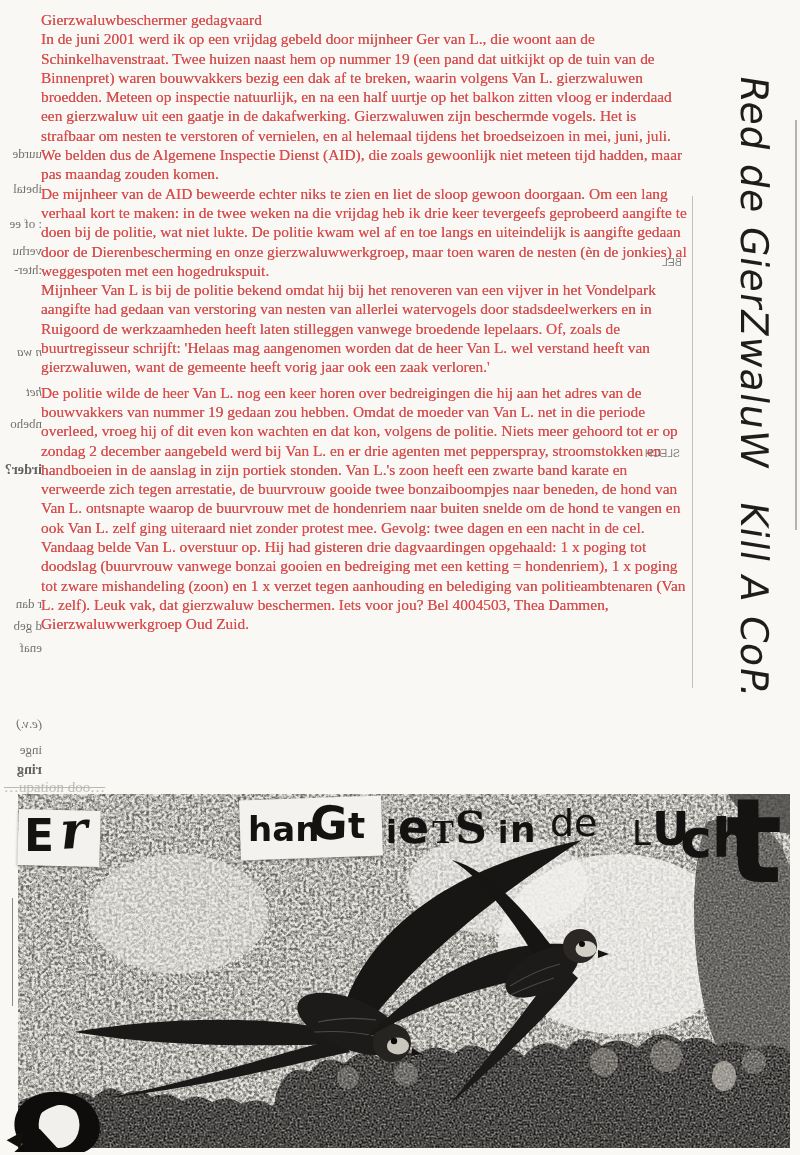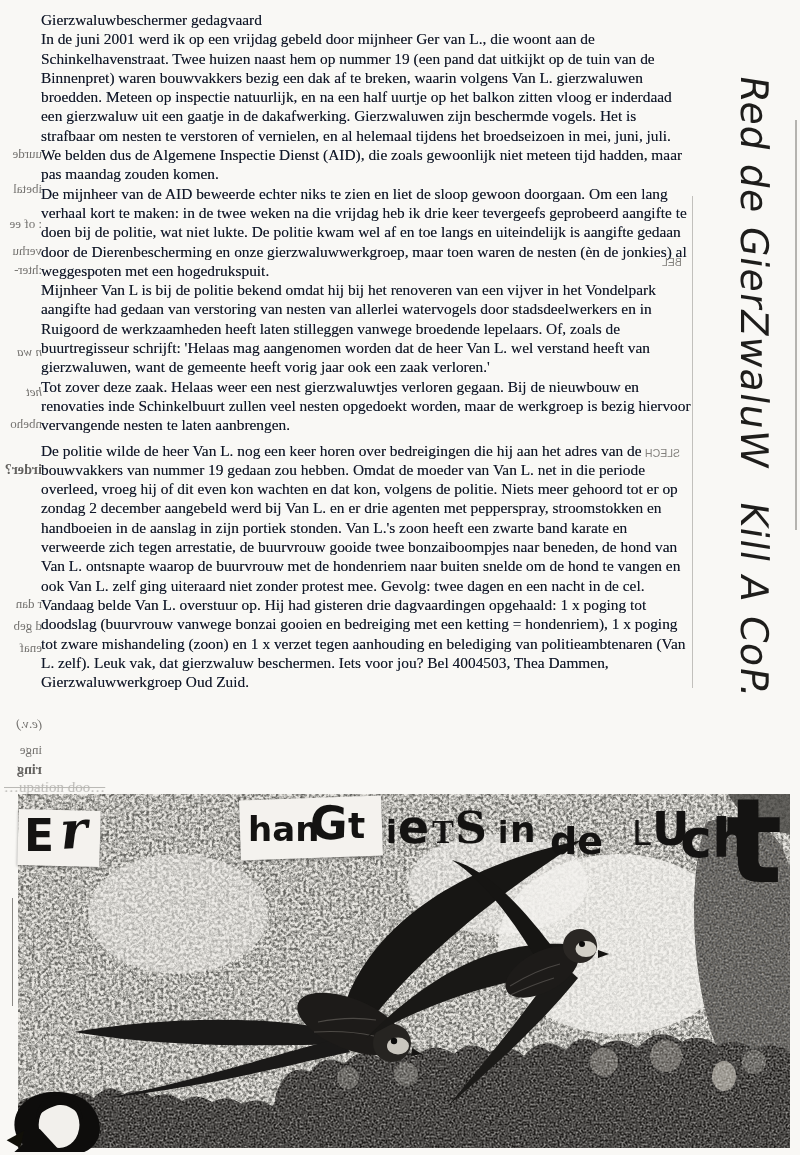--- a/index.html
+++ b/index.html
@@ -1,19 +1,19 @@
 <!DOCTYPE html>
 <html><head>
 <meta charset="utf-8">
 <style>
   html,body{margin:0;padding:0;background:#9a9a9a;}
   .page{position:relative;width:800px;height:1155px;background:#f9f8f5;overflow:hidden;
         font-family:"Liberation Serif",serif;}
   
-  .bodycol{position:absolute;left:41px;top:10px;width:652px;color:#0f172a;
+  .bodycol{position:absolute;left:41px;top:10px;width:652px;color:#ef4444;
            font-size:15.4px;line-height:19.3px;text-shadow:0 0 .5px rgba(25,25,25,.55);}
   .bodycol p{margin:0;}
   .bodycol p.gap{margin-top:6px;}
   
   .frag{position:absolute;left:0;width:42px;transform:scaleX(-1);font-size:13px;color:#4f4d4a;
         opacity:.78;white-space:nowrap;font-family:"Liberation Serif",serif;filter:blur(.2px);}
   .frag.b{font-weight:bold;color:#3a3836;font-size:14px;}
   .frag.i{font-style:italic;}
   .rfrag{position:absolute;transform:scaleX(-1);font-size:10.5px;color:#6e6c68;opacity:.85;
          font-family:"Liberation Sans",sans-serif;white-space:nowrap;}
@@ -41,38 +41,37 @@
   #h1{left:42px;top:6px;font-size:52px;font-family:"DejaVu Serif",serif;font-style:italic;font-weight:700;transform:rotate(-4deg);}
   #h2{left:230px;top:14px;font-size:34px;font-weight:800;}
   #h3{left:292px;top:2px;font-size:46px;font-weight:800;transform:rotate(2deg);}
   #h4{left:330px;top:10px;font-size:36px;font-weight:800;}
   #h5{left:368px;top:18px;font-size:32px;font-weight:700;}
   #h6{left:380px;top:6px;font-size:46px;font-weight:800;transform:rotate(2deg);}
   #h7{left:414px;top:18px;font-size:33px;font-family:"Liberation Serif",serif;font-weight:600;}
   #h8{left:437px;top:8px;font-size:44px;font-family:"DejaVu Serif",serif;font-weight:700;transform:rotate(-2deg);}
   #h9{left:480px;top:20px;font-size:30px;font-weight:700;}
   #h10{left:492px;top:14px;font-size:36px;font-weight:800;}
-  #h11{left:532px;top:24px;font-size:38px;font-weight:700;}
+  #h11{left:532px;top:6px;font-size:38px;font-weight:400;}
   #h12{left:614px;top:18px;font-size:34px;font-weight:400;}
   #h13{left:634px;top:8px;font-size:46px;font-weight:800;}
   #h14{left:662px;top:14px;font-size:54px;font-weight:800;}
   #h15{left:708px;top:-16px;font-size:118px;font-weight:900;}
   .logo{position:absolute;left:6px;top:1084px;z-index:4;}
 </style>
 </head>
 <body>
 
 <div class="page">
 
   <div class="bodycol">
     <p>Gierzwaluwbeschermer gedagvaard</p>
     <p>In de juni 2001 werd ik op een vrijdag gebeld door mijnheer Ger van L., die woont aan de Schinkelhavenstraat. Twee huizen naast hem op nummer 19 (een pand dat uitkijkt op de tuin van de Binnenpret) waren bouwvakkers bezig een dak af te breken, waarin volgens Van L. gierzwaluwen broedden. Meteen op inspectie natuurlijk, en na een half uurtje op het balkon zitten vloog er inderdaad een gierzwaluw uit een gaatje in de dakafwerking. Gierzwaluwen zijn beschermde vogels. Het is strafbaar om nesten te verstoren of vernielen, en al helemaal tijdens het broedseizoen in mei, juni, juli. We belden dus de Algemene Inspectie Dienst (AID), die zoals gewoonlijk niet meteen tijd hadden, maar pas maandag zouden komen.</p>
     <p>De mijnheer van de AID beweerde echter niks te zien en liet de sloop gewoon doorgaan. Om een lang verhaal kort te maken: in de twee weken na die vrijdag heb ik drie keer tevergeefs geprobeerd aangifte te doen bij de politie, wat niet lukte. De politie kwam wel af en toe langs en uiteindelijk is aangifte gedaan door de Dierenbescherming en onze gierzwaluwwerkgroep, maar toen waren de nesten (èn de jonkies) al weggespoten met een hogedrukspuit.</p>
     <p>Mijnheer Van L is bij de politie bekend omdat hij bij het renoveren van een vijver in het Vondelpark aangifte had gedaan van verstoring van nesten van allerlei watervogels door stadsdeelwerkers en in Ruigoord de werkzaamheden heeft laten stilleggen vanwege broedende lepelaars. Of, zoals de buurtregisseur schrijft: 'Helaas mag aangenomen worden dat de heer Van L. wel verstand heeft van gierzwaluwen, want de gemeente heeft vorig jaar ook een zaak verloren.'</p>
-    <p>Tot zover deze zaak. Helaas weer een nest gierzwaluwtjes verloren gegaan. Bij de nieuwbouw en renovaties inde Schinkelbuurt zullen veel nesten opgedoekt worden, maar de werkgroep is bezig hiervoor vervangende nesten te laten aanbrengen.</p>
     <p class="gap">De politie wilde de heer Van L. nog een keer horen over bedreigingen die hij aan het adres van de bouwvakkers van nummer 19 gedaan zou hebben. Omdat de moeder van Van L. net in die periode overleed, vroeg hij of dit even kon wachten en dat kon, volgens de politie. Niets meer gehoord tot er op zondag 2 december aangebeld werd bij Van L. en er drie agenten met pepperspray, stroomstokken en handboeien in de aanslag in zijn portiek stonden. Van L.'s zoon heeft een zwarte band karate en verweerde zich tegen arrestatie, de buurvrouw gooide twee bonzaiboompjes naar beneden, de hond van Van L. ontsnapte waarop de buurvrouw met de hondenriem naar buiten snelde om de hond te vangen en ook Van L. zelf ging uiteraard niet zonder protest mee. Gevolg: twee dagen en een nacht in de cel. Vandaag belde Van L. overstuur op. Hij had gisteren drie dagvaardingen opgehaald: 1 x poging tot doodslag (buurvrouw vanwege bonzai gooien en bedreiging met een ketting = hondenriem), 1 x poging tot zware mishandeling (zoon) en 1 x verzet tegen aanhouding en belediging van politieambtenaren (Van L. zelf). Leuk vak, dat gierzwaluw beschermen. Iets voor jou? Bel 4004503, Thea Dammen, Gierzwaluwwerkgroep Oud Zuid.</p>
   </div>
 
   <span class="frag" style="top:146px">uurde</span>
   <span class="frag" style="top:181px">ibetal</span>
   <span class="frag" style="top:216px">: of ee</span>
   <span class="frag" style="top:243px">verhu</span>
   <span class="frag" style="top:262px">:hter-</span>
   <span class="frag i" style="top:344px">n wa</span>
   <span class="frag i" style="top:384px">het</span>

